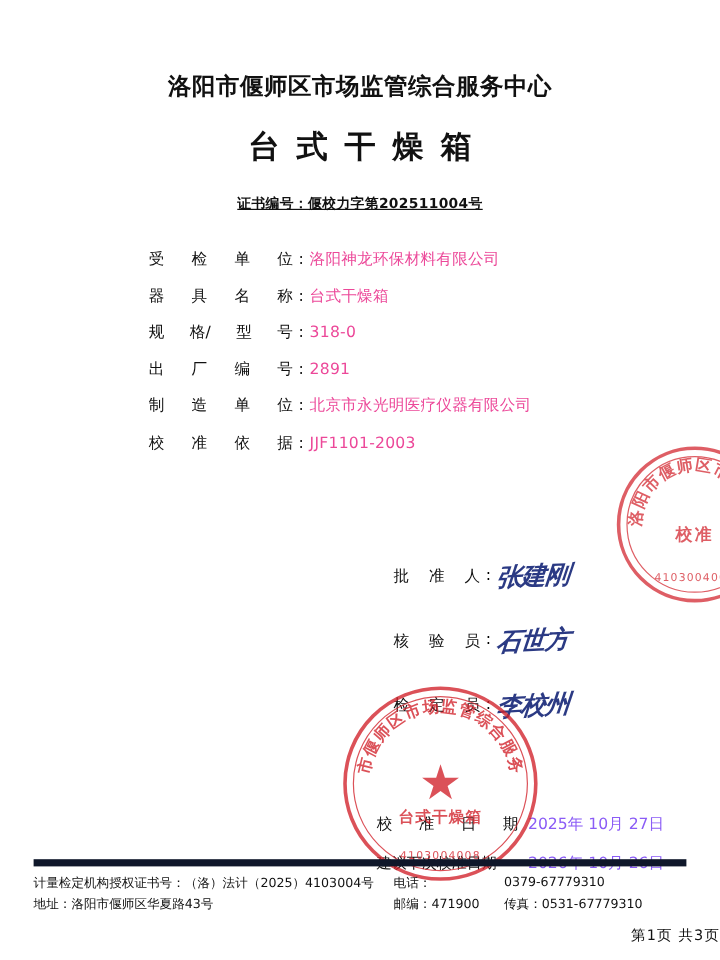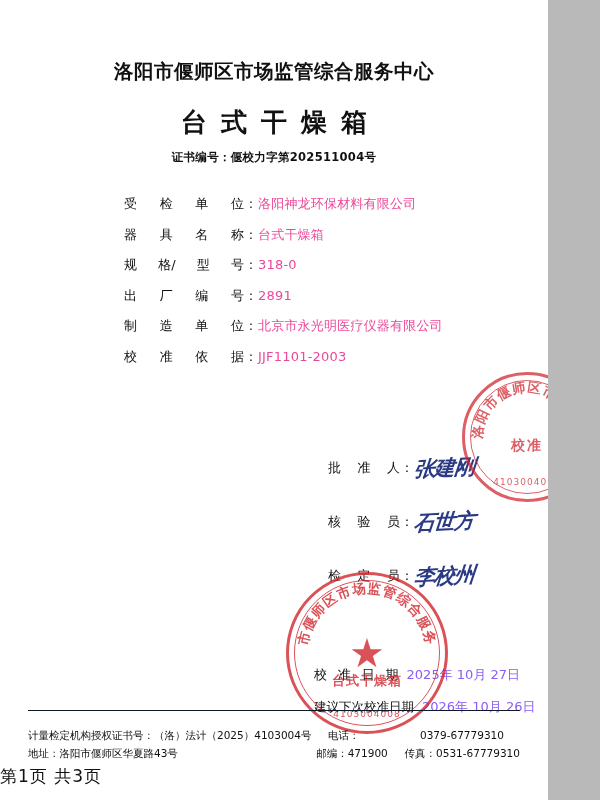--- a/index.html
+++ b/index.html
@@ -8,21 +8,21 @@
     background: #b9b9b9;
   }
   body {
     width: 600px;
     height: 800px;
     overflow: hidden;
     font-family: "DejaVu Sans", "Liberation Sans", sans-serif;
   }
   .page {
     position: relative;
-    width: 548px;
+    width: 600px;
     height: 800px;
     background: #ffffff;
     box-sizing: border-box;
     overflow: hidden;
   }
   .paper-inner {
     position: absolute;
     left: 28px;
     top: 20px;
     right: 28px;
@@ -47,22 +47,23 @@
     color: #111;
     margin-top: 20px;
     padding-left: 14px;
     font-family: "DejaVu Serif", "Liberation Serif", serif;
   }
   .cert-no {
     text-align: center;
     font-size: 11.5px;
     font-weight: bold;
     color: #111;
-    margin-top: 10px;
+    margin-top: 22px;
     letter-spacing: 0.3px;
+    text-decoration: underline;
   }
 
   
   .info-block {
     margin-top: 30px;
     padding-left: 96px;
   }
   .info-row {
     display: flex;
     align-items: baseline;
@@ -152,39 +153,39 @@
     margin-left: 8px;
     white-space: nowrap;
   }
 
   
   .footer {
     position: absolute;
     left: 28px;
     right: 28px;
     bottom: 36px;
-    border-top: 1px solid #0f172a;
-    padding-top: 18px;
+    border-top: 6px solid #0f172a;
+    padding-top: 7px;
   }
   .footer-row {
     display: flex;
     font-size: 10.5px;
     color: #111;
     margin-bottom: 3.5px;
   }
   .footer-left { width: 300px; white-space: nowrap; }
   .footer-mid  { width: 92px; white-space: nowrap; }
   .footer-right { white-space: nowrap; }
   .page-no {
     position: absolute;
     left: 0;
     right: 0;
     bottom: 12px;
-    text-align: left;
-    font-size: 17px;
+    text-align: right;
+    font-size: 12px;
     color: #111;
     letter-spacing: 1px;
   }
 
   
   .stamp {
     position: absolute;
     border-radius: 50%;
     border: 3px solid #d2212a;
     opacity: 0.78;

